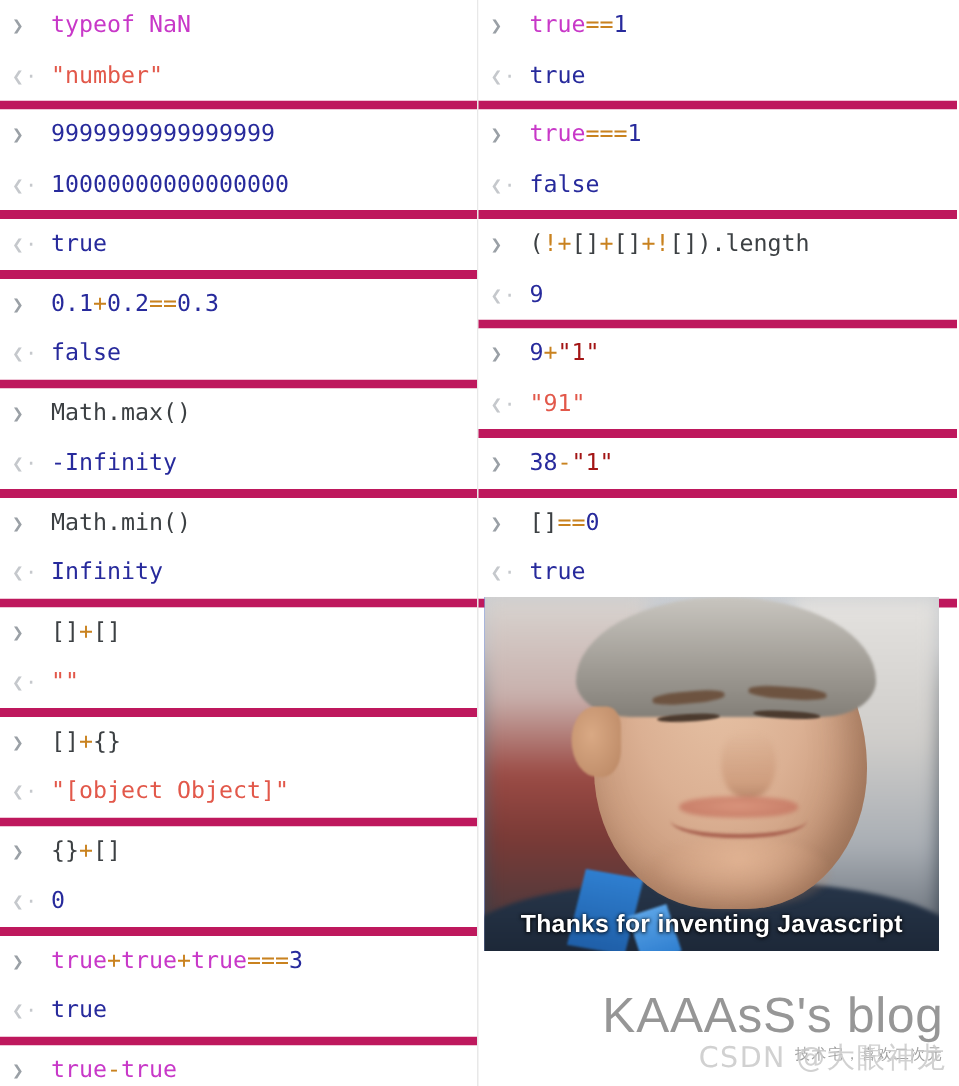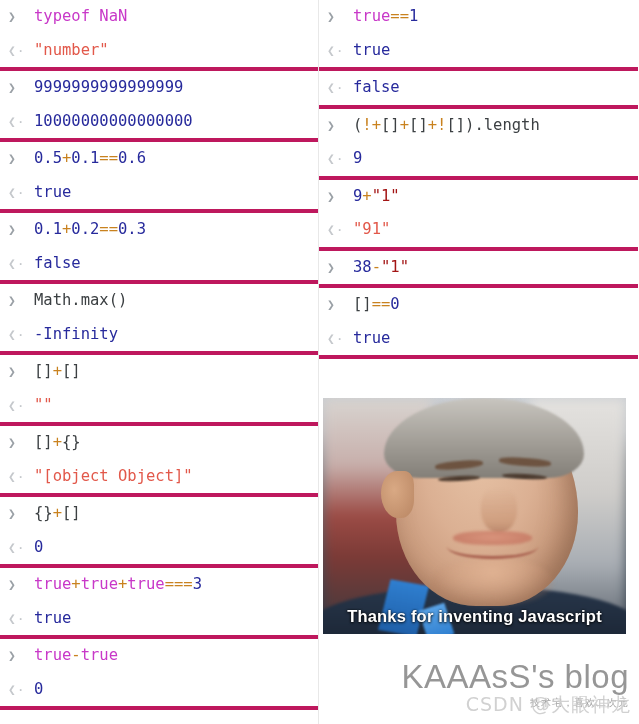--- a/index.html
+++ b/index.html
@@ -25,21 +25,21 @@
   .col {
     width: 319px;
     position: relative;
     box-sizing: border-box;
   }
   .col-left  { border-right: 1px solid #e8e8e8; }
   .col-right { }
 
   
   .pair {
-    border-bottom: 4px solid #be185d;
+    border-bottom: 6px solid #be185d;
     box-sizing: border-box;
   }
   .row {
     display: flex;
     align-items: center;
     height: 33.5px;
     box-sizing: border-box;
     padding-left: 8px;
   }
   .row.input  { background: #ffffff; }
@@ -280,24 +280,20 @@
         <div class="row input">
           <span class="gutter in"></span>
           <span class="code"><span class="t-num">9999999999999999</span></span>
         </div>
         <div class="row output">
           <span class="gutter out"></span>
           <span class="code"><span class="o-num">10000000000000000</span></span>
         </div>
       </div>
       <div class="pair">
-        <div class="row input">
-          <span class="gutter in"></span>
-          <span class="code"><span class="t-num">0.5</span><span class="t-op">+</span><span class="t-num">0.1</span><span class="t-op">==</span><span class="t-num">0.6</span></span>
-        </div>
         <div class="row output">
           <span class="gutter out"></span>
           <span class="code"><span class="o-bool">true</span></span>
         </div>
       </div>
       <div class="pair">
         <div class="row input">
           <span class="gutter in"></span>
           <span class="code"><span class="t-num">0.1</span><span class="t-op">+</span><span class="t-num">0.2</span><span class="t-op">==</span><span class="t-num">0.3</span></span>
         </div>
@@ -307,20 +303,30 @@
         </div>
       </div>
       <div class="pair">
         <div class="row input">
           <span class="gutter in"></span>
           <span class="code"><span class="t-plain">Math.max()</span></span>
         </div>
         <div class="row output">
           <span class="gutter out"></span>
           <span class="code"><span class="o-num">-Infinity</span></span>
+        </div>
+      </div>
+      <div class="pair">
+        <div class="row input">
+          <span class="gutter in"></span>
+          <span class="code"><span class="t-plain">Math.min()</span></span>
+        </div>
+        <div class="row output">
+          <span class="gutter out"></span>
+          <span class="code"><span class="o-num">Infinity</span></span>
         </div>
       </div>
       <div class="pair">
         <div class="row input">
           <span class="gutter in"></span>
           <span class="code"><span class="t-plain">[]</span><span class="t-op">+</span><span class="t-plain">[]</span></span>
         </div>
         <div class="row output">
           <span class="gutter out"></span>
           <span class="code"><span class="o-str">""</span></span>
@@ -396,20 +402,24 @@
         <div class="row input">
           <span class="gutter in"></span>
           <span class="code"><span class="t-kw">true</span><span class="t-op">==</span><span class="t-num">1</span></span>
         </div>
         <div class="row output">
           <span class="gutter out"></span>
           <span class="code"><span class="o-bool">true</span></span>
         </div>
       </div>
       <div class="pair">
+        <div class="row input">
+          <span class="gutter in"></span>
+          <span class="code"><span class="t-kw">true</span><span class="t-op">===</span><span class="t-num">1</span></span>
+        </div>
         <div class="row output">
           <span class="gutter out"></span>
           <span class="code"><span class="o-bool">false</span></span>
         </div>
       </div>
       <div class="pair">
         <div class="row input">
           <span class="gutter in"></span>
           <span class="code"><span class="t-plain">(</span><span class="t-op">!</span><span class="t-op">+</span><span class="t-plain">[]</span><span class="t-op">+</span><span class="t-plain">[]</span><span class="t-op">+</span><span class="t-op">!</span><span class="t-plain">[]</span><span class="t-plain">).length</span></span>
         </div>

